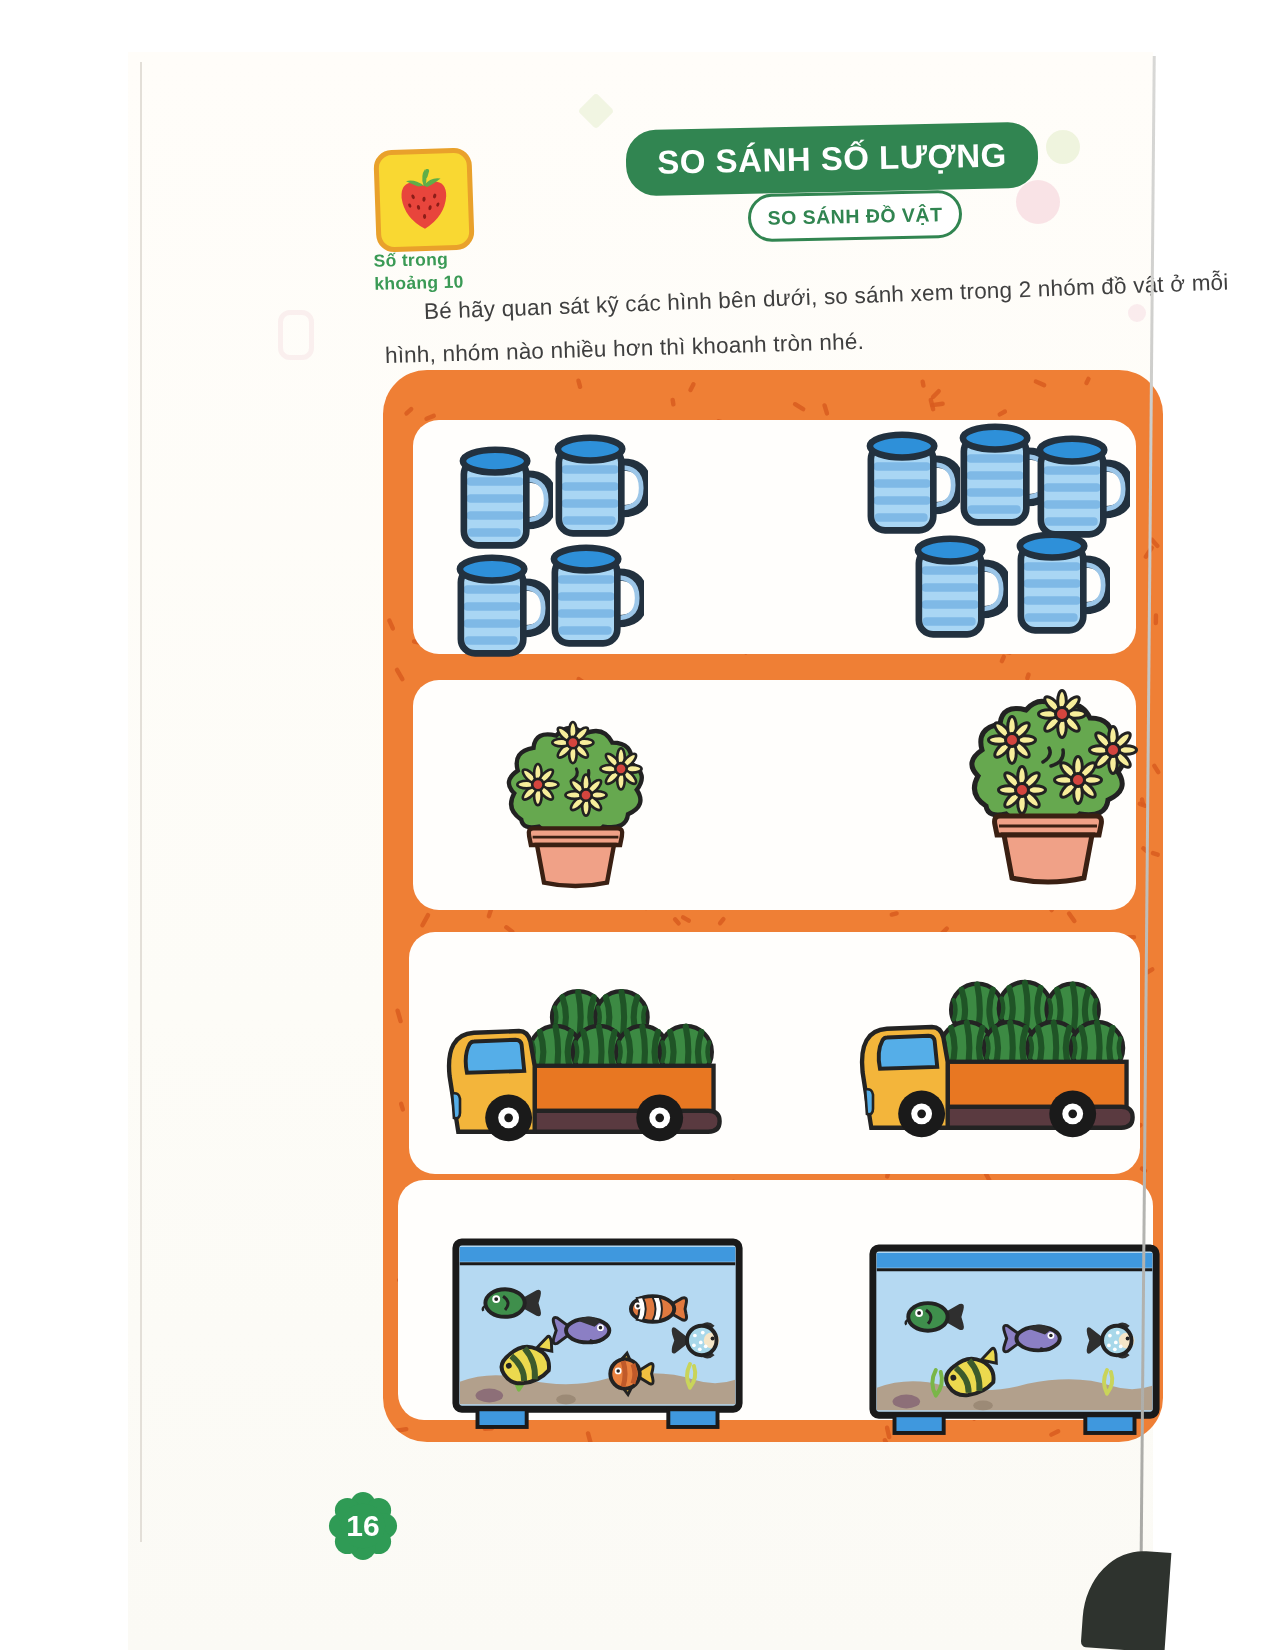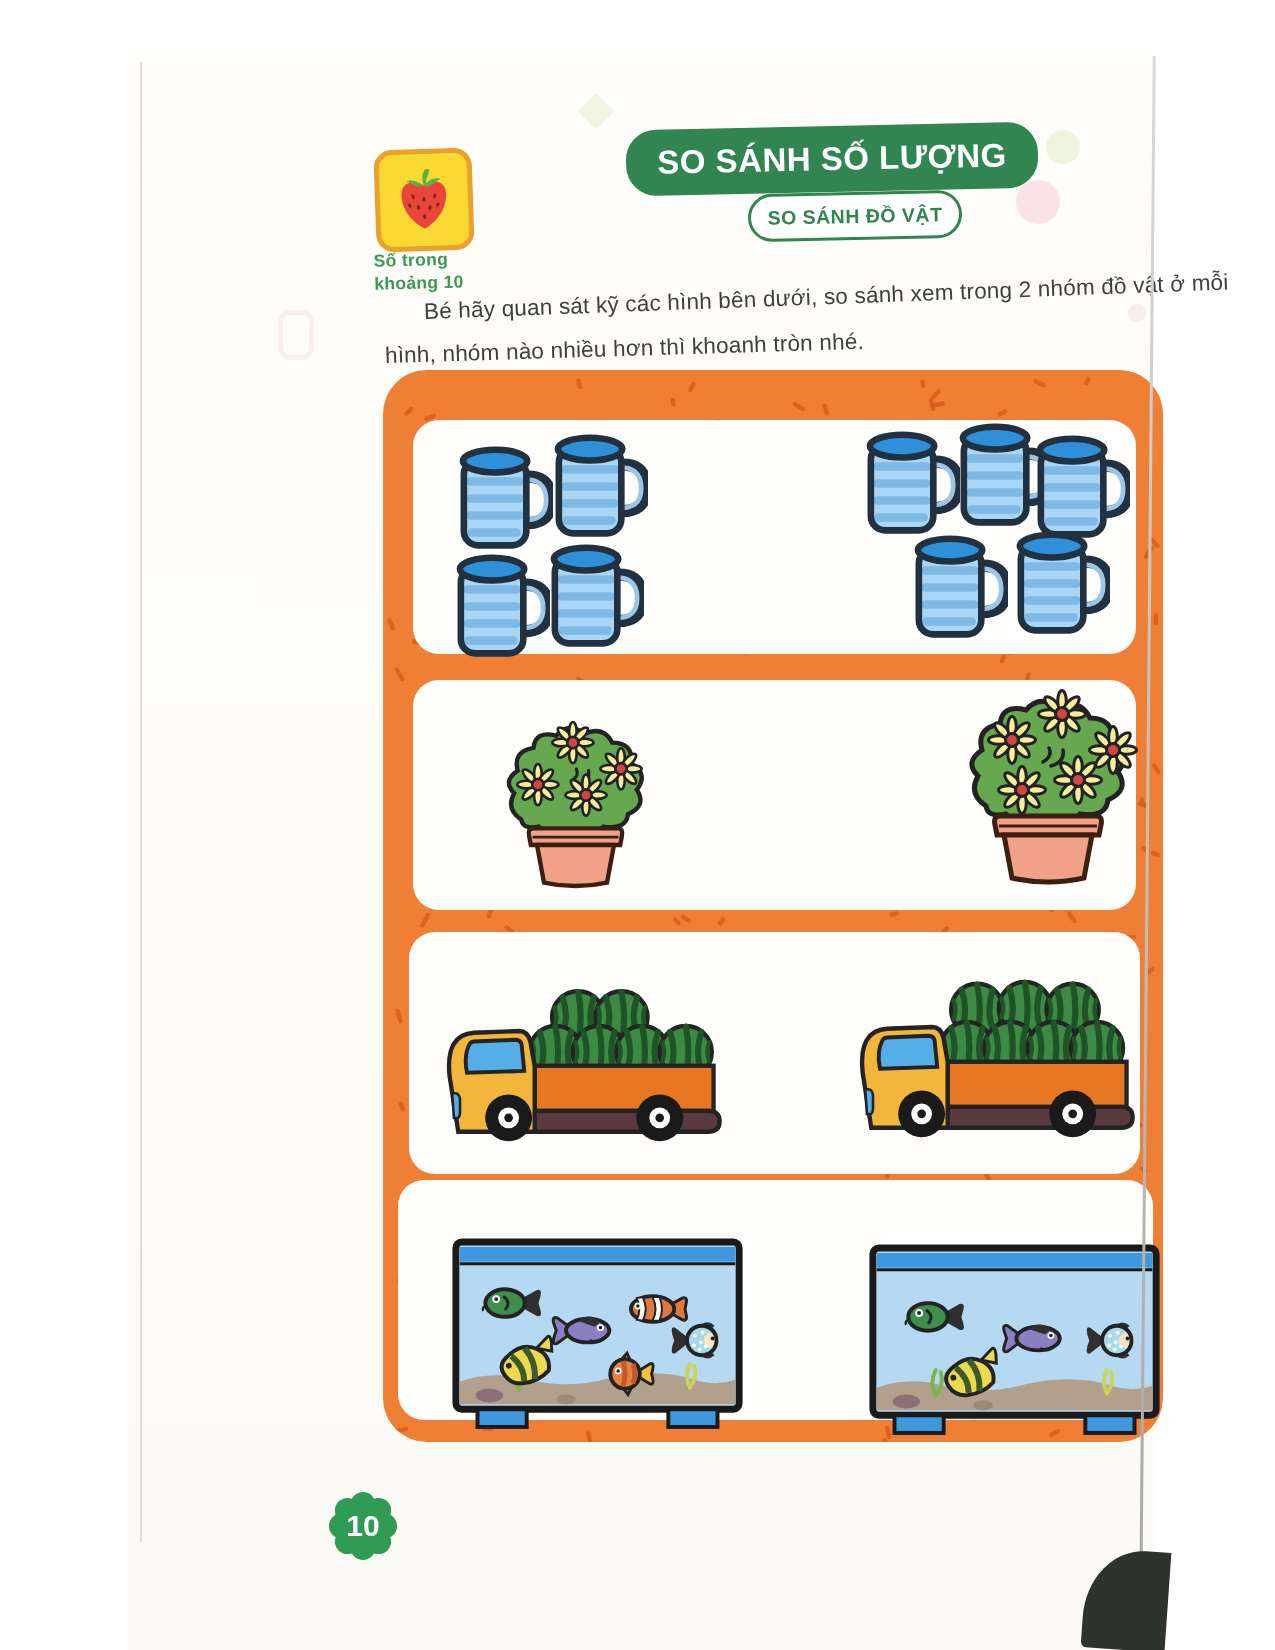--- a/index.html
+++ b/index.html
@@ -865,20 +865,20 @@
           <circle cx="71" cy="29" r="17"></circle>
         <circle cx="79" cy="50" r="17"></circle>
           <circle cx="71" cy="71" r="17"></circle>
         <circle cx="50" cy="79" r="17"></circle>
           <circle cx="29" cy="71" r="17"></circle>
         <circle cx="21" cy="50" r="17"></circle>
           <circle cx="29" cy="29" r="17"></circle>
         <circle cx="50" cy="50" r="30"></circle>
       </g>
     </svg>
-    <div class="num">10</div>
+    <div class="num">16</div>
   </div>
 
 </div>
 
 <div class="edge-left"></div>
 <div class="edge-right"></div>
 <div class="dark-corner"></div>
 
 </body></html>

